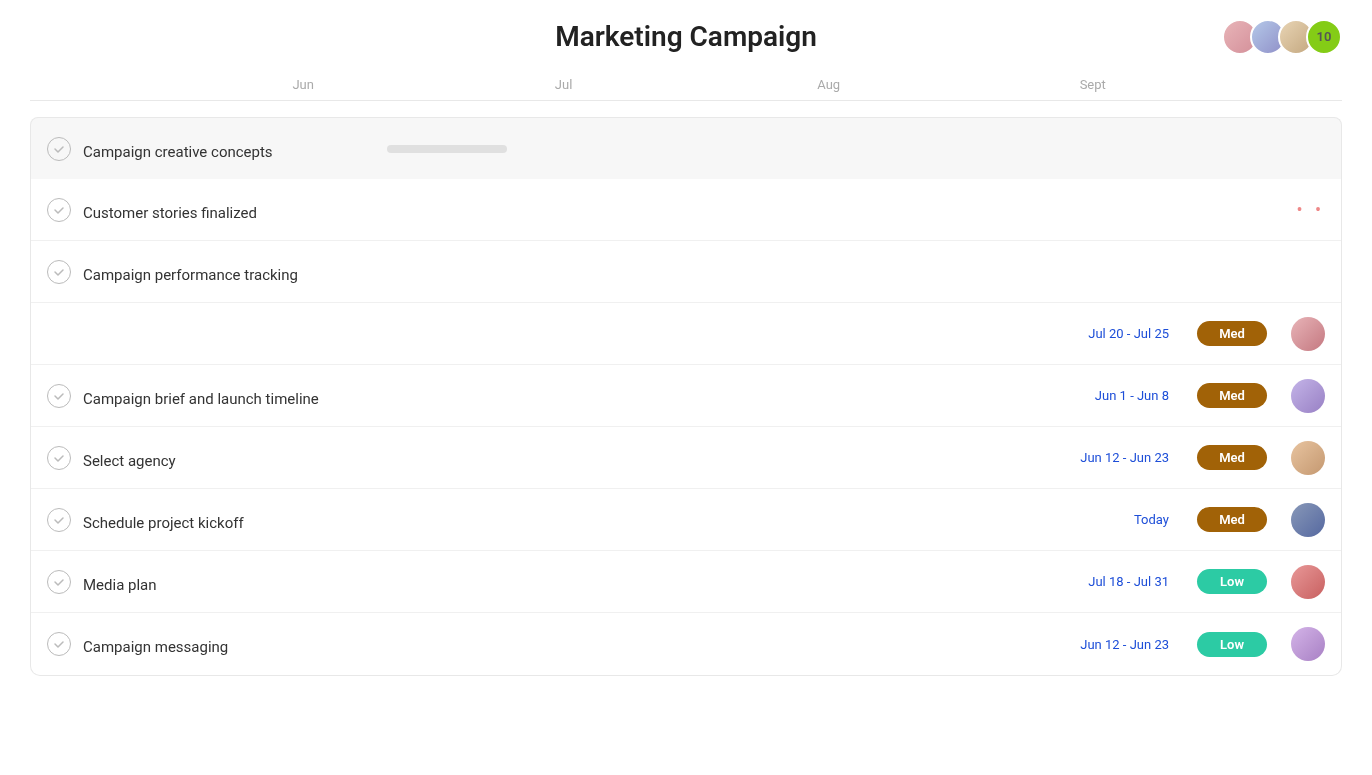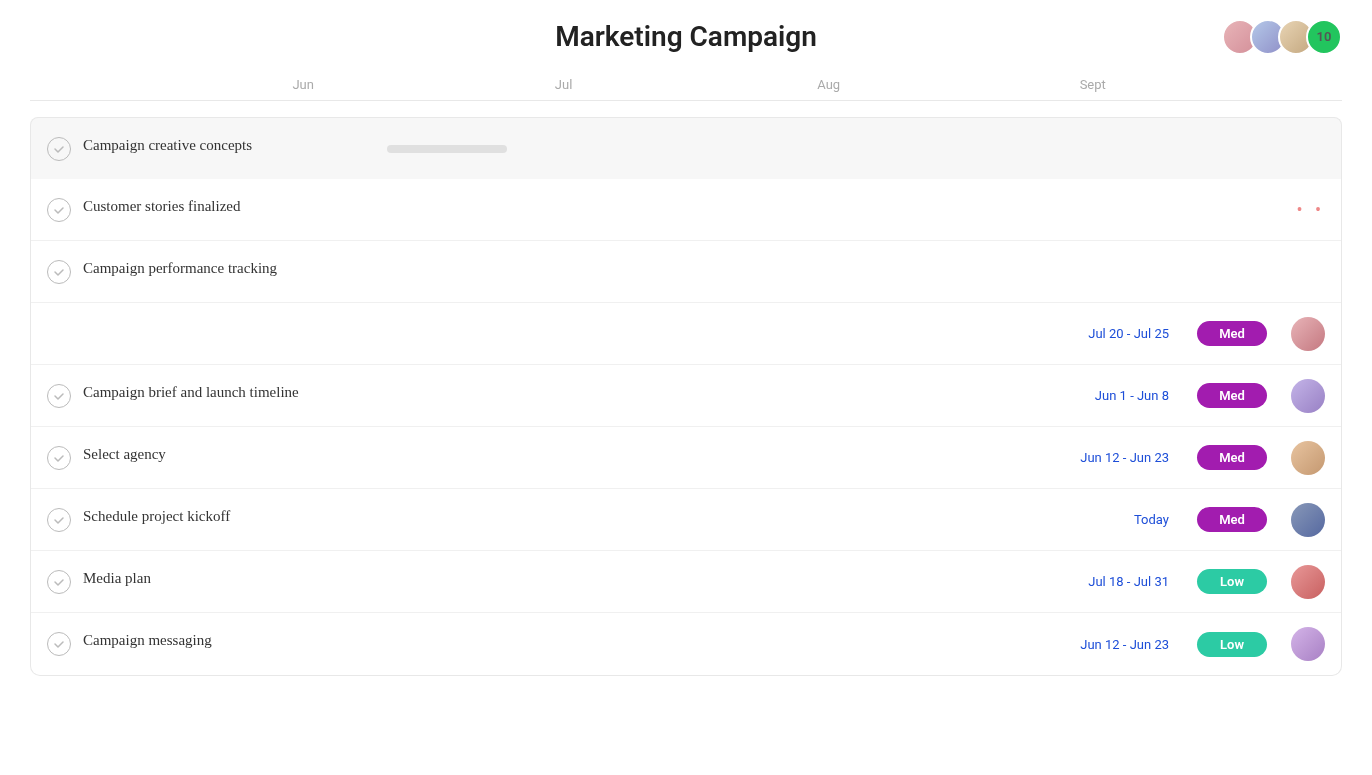--- a/index.html
+++ b/index.html
@@ -45,21 +45,21 @@
       font-weight: 600;
       color: #fff;
     }
     .avatar:first-child { margin-left: 0; }
     .avatar-count {
       width: 36px;
       height: 36px;
       border-radius: 50%;
       border: 2px solid #fff;
       margin-left: -8px;
-      background: #22c55e;
+      background: #84cc16;
       display: flex;
       align-items: center;
       justify-content: center;
       font-size: 13px;
       font-weight: 600;
       color: #555;
     }
 
     .check-icon {
       width: 24px;
@@ -89,21 +89,21 @@
     .priority-badge {
       border-radius: 20px;
       padding: 5px 18px;
       font-size: 13px;
       font-weight: 600;
       color: #fff;
       margin-right: 12px;
       min-width: 70px;
       text-align: center;
     }
-    .priority-med { background: #a21caf; color: #fff; }
+    .priority-med { background: #a16207; color: #fff; }
     .priority-low { background: #2ccba4; color: #fff; }
 
     .assignee-avatar {
       width: 34px;
       height: 34px;
       border-radius: 50%;
       overflow: hidden;
       flex-shrink: 0;
     }
 
@@ -119,24 +119,23 @@
       border-bottom: 1px solid #f0f0f0;
       padding: 0 16px 0 16px;
     }
     .data-row:last-child { border-bottom: none; }
     .data-row.highlighted {
       background: #f7f7f7;
     }
 
     .row-left {
       display: flex;
-      align-items: flex-start;
+      align-items: flex-end;
       width: 340px;
       flex-shrink: 0;
-      font-family: Liberation Serif, serif;
     }
     .row-right {
       display: flex;
       align-items: center;
       flex: 1;
       justify-content: flex-end;
       gap: 12px;
     }
 
     

